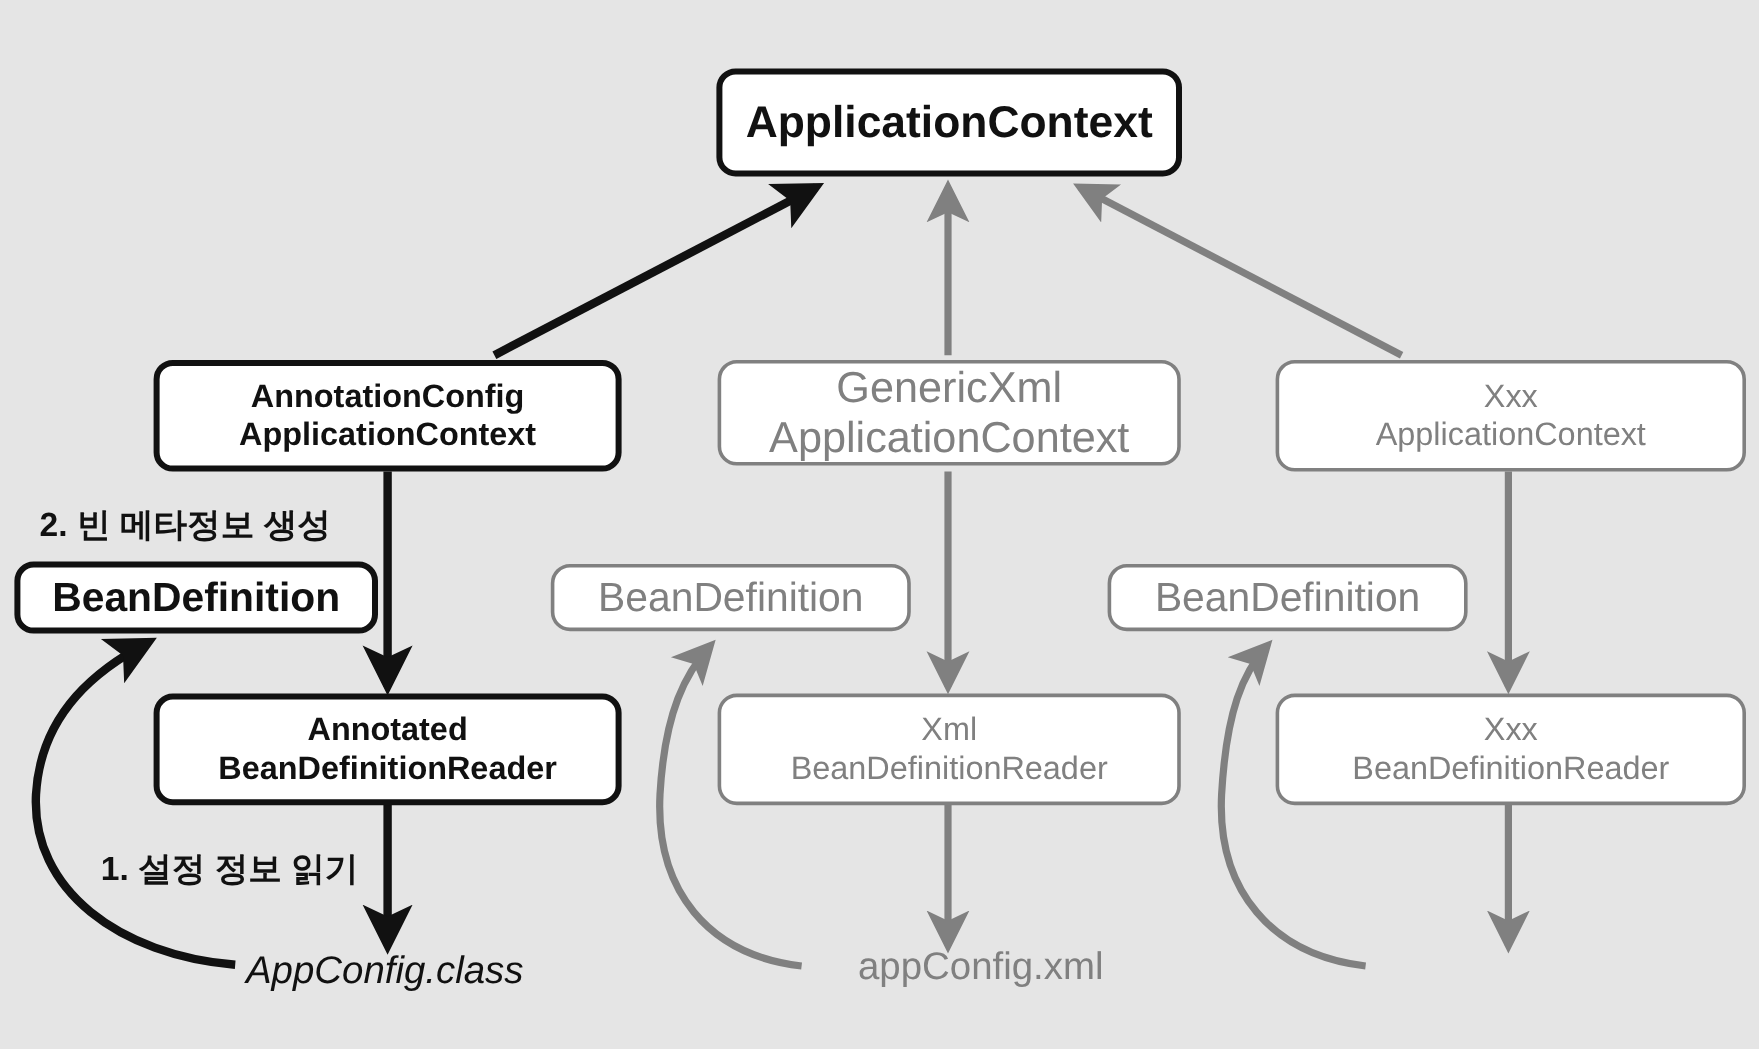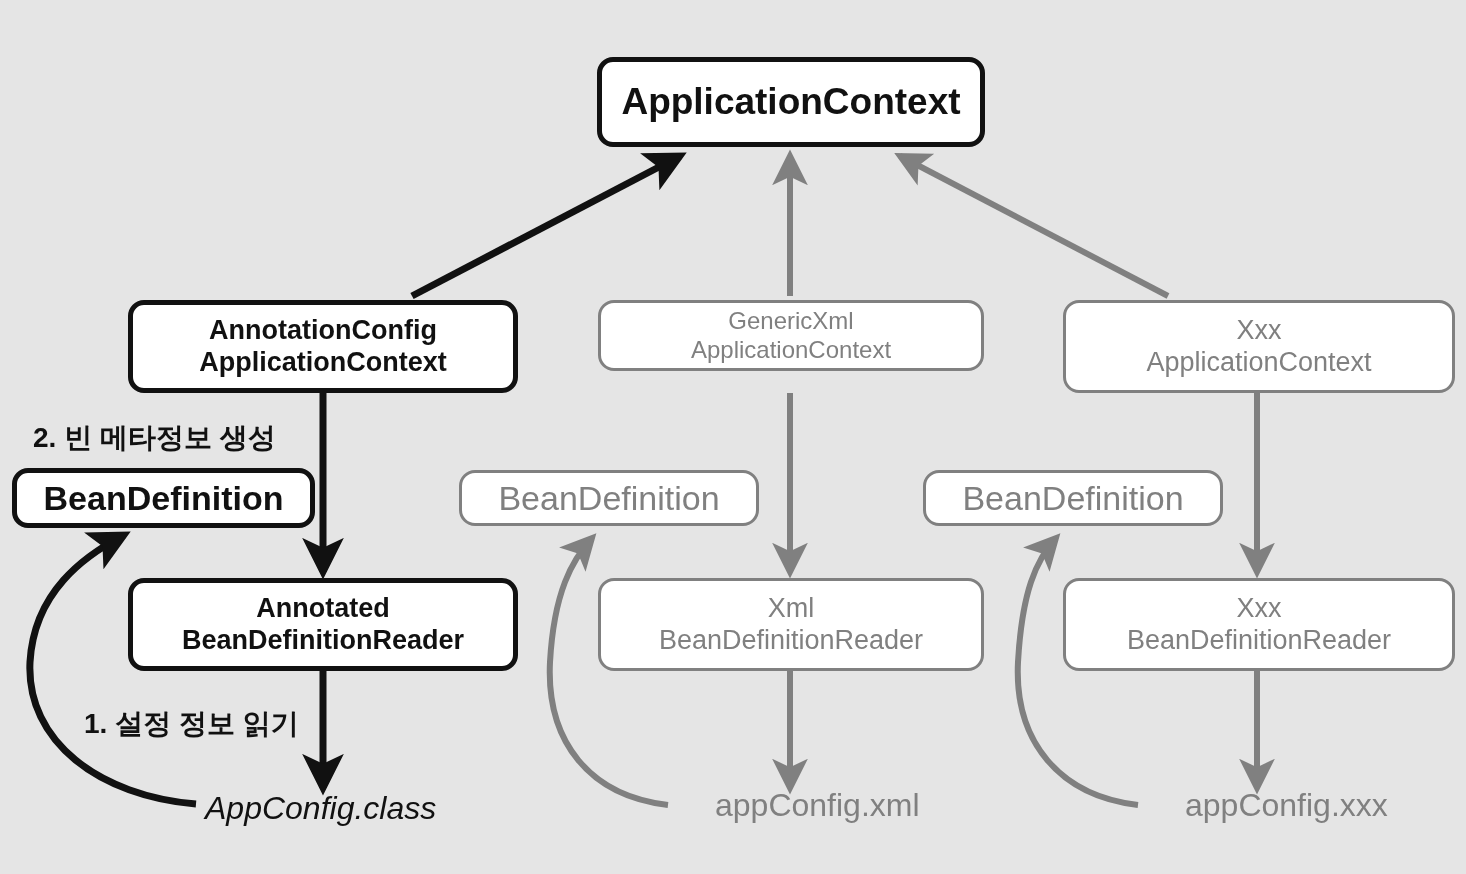--- a/index.html
+++ b/index.html
@@ -139,21 +139,21 @@
 
   <div class="node black" style="left:597px; top:57px; width:388px; height:90px; font-size:37px;">
     <span class="label">ApplicationContext</span>
   </div>
 
   <div class="node black" style="left:128px; top:300px; width:390px; height:93px; font-size:27px;">
     <span class="label">AnnotationConfig
 ApplicationContext</span>
   </div>
 
-  <div class="node gray" style="left:598px; top:300px; width:386px; height:71px; font-size:24px;">
+  <div class="node gray" style="left:598px; top:300px; width:386px; height:88px; font-size:36px;">
     <span class="label">GenericXml
 ApplicationContext</span>
   </div>
 
   <div class="node gray" style="left:1063px; top:300px; width:392px; height:93px; font-size:27px;">
     <span class="label">Xxx
 ApplicationContext</span>
   </div>
 
   <div class="annot" style="left:33px; top:419px; font-size:28px;">
@@ -192,17 +192,14 @@
   </div>
 
   <div class="plain black-text" style="left:205px; top:790px; font-size:32px;">
     <span>AppConfig.class</span>
   </div>
 
   <div class="plain gray-text" style="left:684px; top:787px; font-size:32px;">
     <span>appConfig.xml</span>
   </div>
 
-  <div class="plain gray-text" style="left:1154px; top:787px; font-size:32px;">
-    <span>appConfig.xxx</span>
-  </div>
 
 </div>
 
 </body></html>

